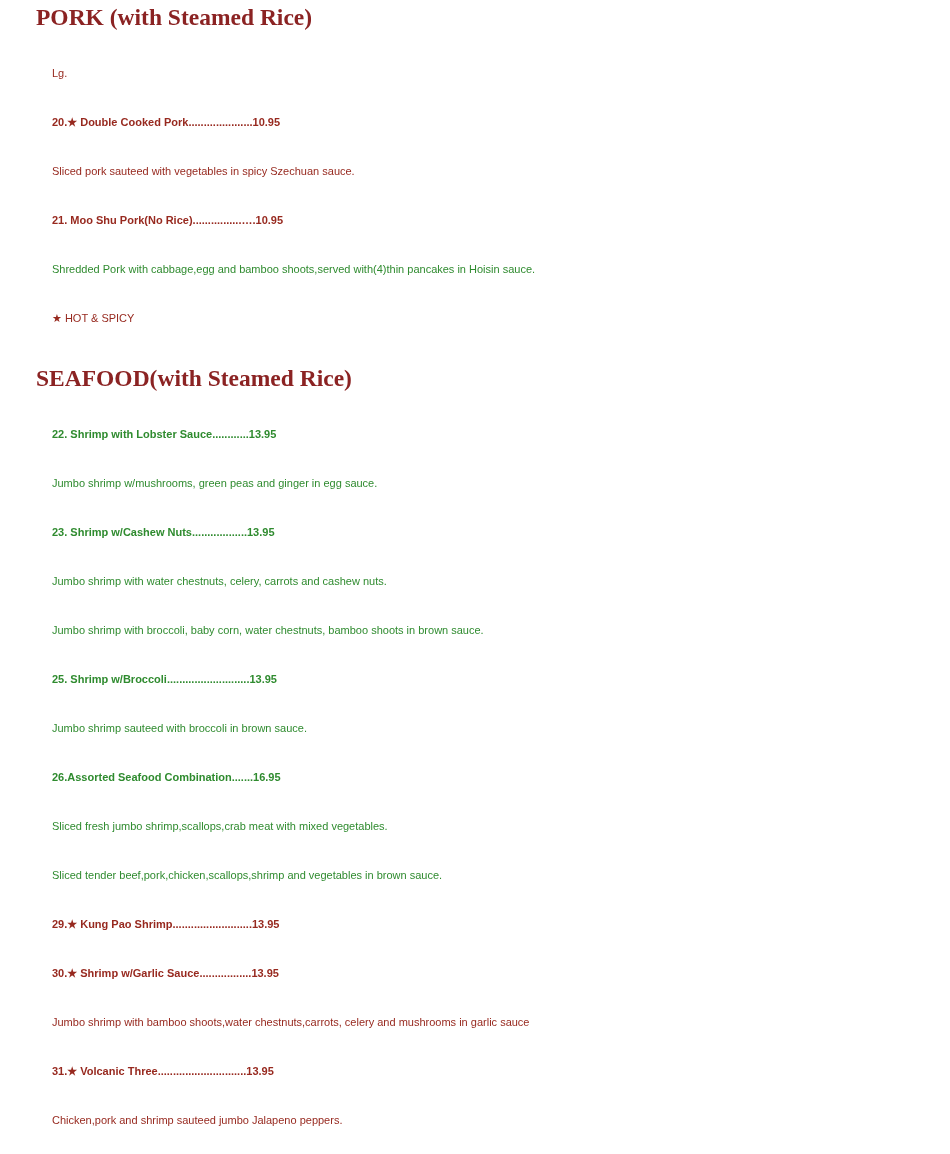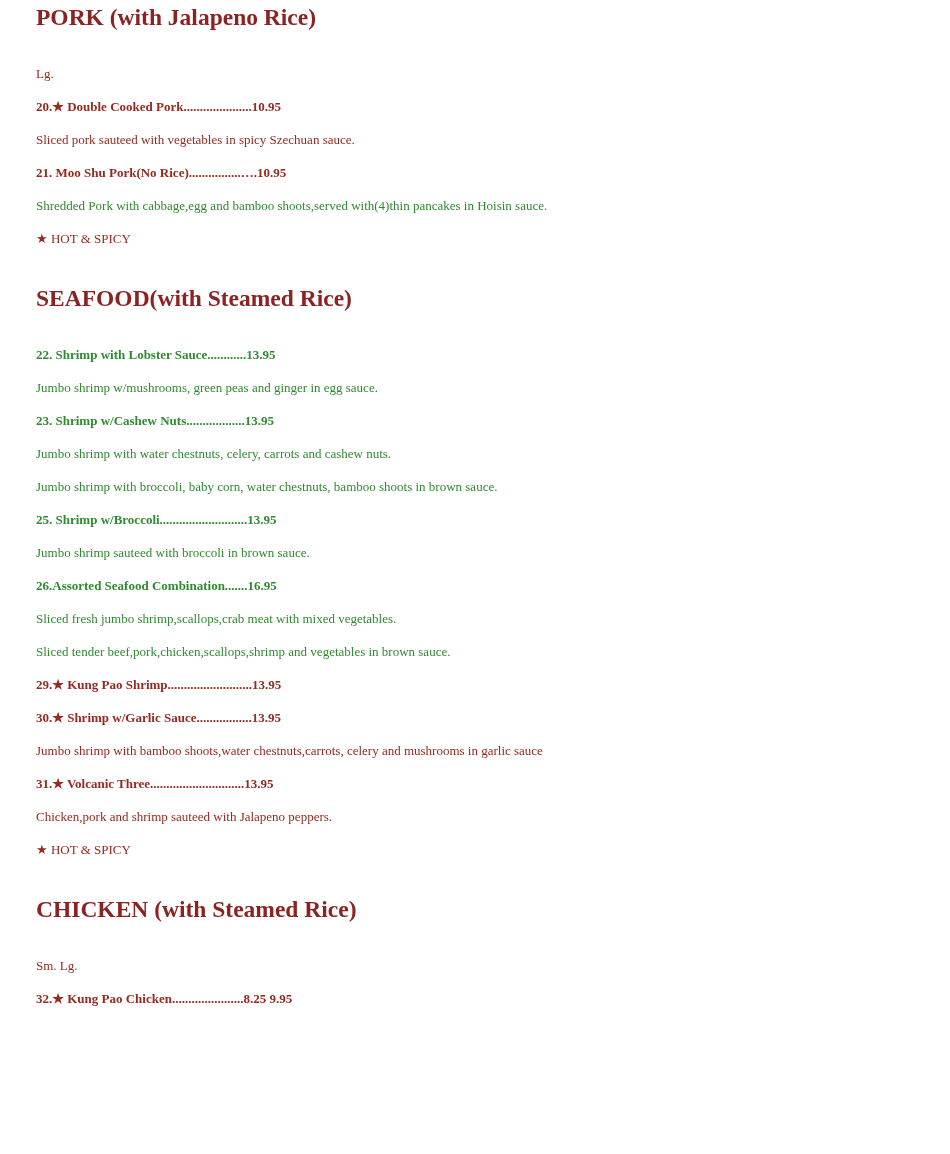--- a/index.html
+++ b/index.html
@@ -16,36 +16,36 @@
     font-family: "Liberation Serif", "DejaVu Serif", serif;
     font-weight: bold;
     font-size: 23.5px;
     line-height: 1.15;
     margin: 30px 0 26px 0;
     color: var(--heading, #8b2323);
     white-space: nowrap;
   }
   section:first-child h2.heading { margin-top: 0; }
   p.line {
-    margin: 0;
-    font-family: Liberation Serif, serif;
-    font-size: 13px;
+    margin: 16px;
+    font-family: Liberation Sans, sans-serif;
+    font-size: 11px;
     line-height: 33px;
     white-space: nowrap;
   }
   .red   { color: var(--red, #96291f); }
   .green { color: var(--green, #318a31); }
   .bold  { font-weight: bold; }
 </style>
 </head>
 <body style="background: rgb(255, 255, 255);">
 
 <main>
     <section>
-      <h2 class="heading">PORK (with Jalapeno Rice)</h2>
+      <h2 class="heading">PORK (with Steamed Rice)</h2>
       <p class="line red">Lg.</p>
       <p class="line red bold">20.★ Double Cooked Pork.....................10.95</p>
       <p class="line red">Sliced pork sauteed with vegetables in spicy Szechuan sauce.</p>
       <p class="line red bold">21. Moo Shu Pork(No Rice)................….10.95</p>
       <p class="line green">Shredded Pork with cabbage,egg and bamboo shoots,served with(4)thin pancakes in Hoisin sauce.</p>
       <p class="line red">★ HOT &amp; SPICY</p>
     </section>
     <section>
       <h2 class="heading">SEAFOOD(with Steamed Rice)</h2>
       <p class="line green bold">22. Shrimp with Lobster Sauce............13.95</p>
@@ -55,21 +55,21 @@
       <p class="line green">Jumbo shrimp with broccoli, baby corn, water chestnuts, bamboo shoots in brown sauce.</p>
       <p class="line green bold">25. Shrimp w/Broccoli...........................13.95</p>
       <p class="line green">Jumbo shrimp sauteed with broccoli in brown sauce.</p>
       <p class="line green bold">26.Assorted Seafood Combination.......16.95</p>
       <p class="line green">Sliced fresh jumbo shrimp,scallops,crab meat with mixed vegetables.</p>
       <p class="line green">Sliced tender beef,pork,chicken,scallops,shrimp and vegetables in brown sauce.</p>
       <p class="line red bold">29.★ Kung Pao Shrimp..........................13.95</p>
       <p class="line red bold">30.★ Shrimp w/Garlic Sauce.................13.95</p>
       <p class="line red">Jumbo shrimp with bamboo shoots,water chestnuts,carrots, celery and mushrooms in garlic sauce</p>
       <p class="line red bold">31.★ Volcanic Three.............................13.95</p>
-      <p class="line red">Chicken,pork and shrimp sauteed with Jalapeno peppers.</p>
+      <p class="line red">Chicken,pork and shrimp sauteed jumbo Jalapeno peppers.</p>
       <p class="line red">★ HOT &amp; SPICY</p>
     </section>
     <section>
       <h2 class="heading">CHICKEN (with Steamed Rice)</h2>
       <p class="line red">Sm. Lg.</p>
       <p class="line red bold">32.★ Kung Pao Chicken......................8.25 9.95</p>
     </section>
   </main>
 
 </body></html>

